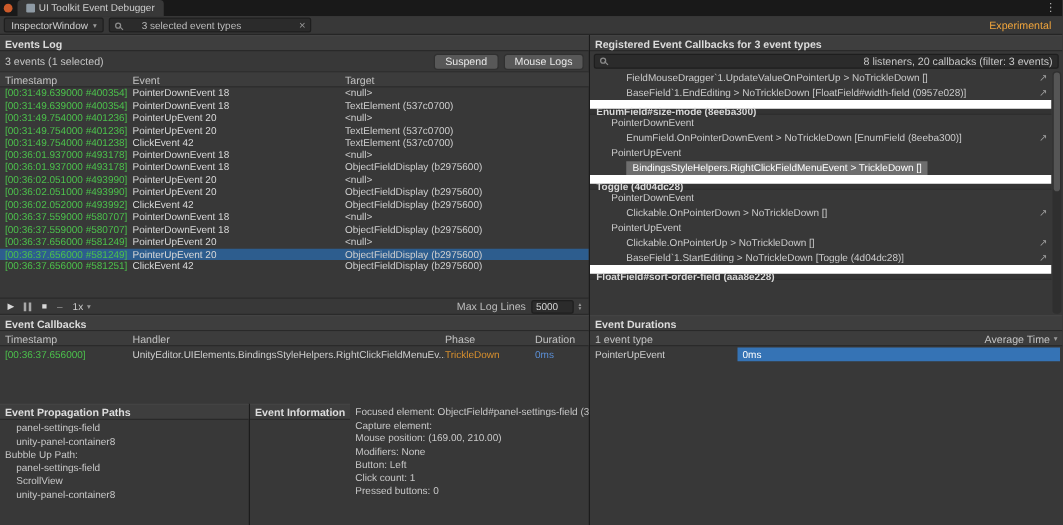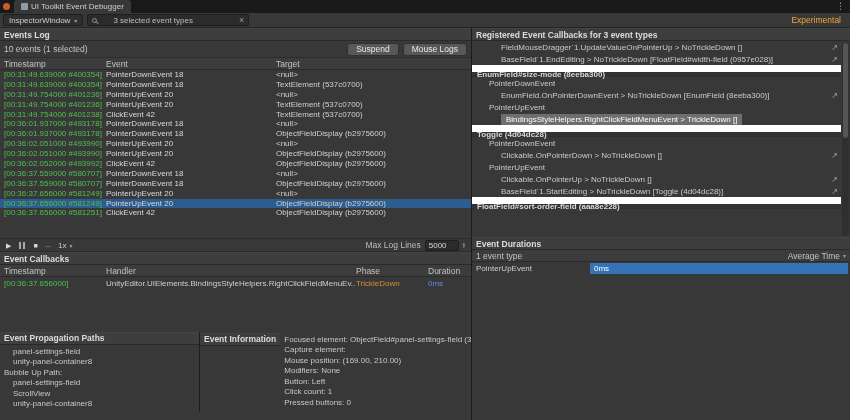--- a/index.html
+++ b/index.html
@@ -52,21 +52,21 @@
   .speed { display:flex; gap:3px; align-items:center; color:#cfcfcf; }
   .maxlines { margin-left:auto; display:flex; align-items:center; gap:4px; color:#bdbdbd; font-size:8.5px; }
   .numfield { width:34px; height:11px; background:#2b2b2b; border:1px solid #1e1e1e; border-radius:2px; font-size:8px; color:#d6d6d6; display:flex; align-items:center; padding:0 3px; }
   .stepper { display:flex; flex-direction:column; font-size:4.5px; color:#9a9a9a; line-height:3.5px; }
   
   .ec-row { height:12px; flex:none; display:flex; align-items:center; font-size:8px; white-space:nowrap; }
   .ec-row .ts { color:#4cc04c; } .ec-row .hd { color:#cfcfcf; overflow:hidden; }
   .ec-row .ph { color:#d78f2e; } .ec-row .du { color:#5b8fd6; }
   .spacer { flex:1; }
   
-  .bottom-left { height:97px; flex:none; display:flex;align-items:center; }
+  .bottom-left { height:97px; flex:none; display:flex; }
   .bl-col-1 { width:200px; flex:none; border-right:1px solid #1c1c1c; display:flex; flex-direction:column; }
   .bl-col-2 { flex:1; display:flex; flex-direction:row; min-width:0; }
   .plines { padding:2px 4px; font-size:8px; line-height:10.5px; color:#c8c8c8; overflow:hidden; }
   .pline { padding-left:calc(var(--ind,0) * 9px); white-space:nowrap; }
   
   .rsearch-row { height:15px; flex:none; display:flex; align-items:center; padding:1px 3px; }
   .rsearch { flex:1; }
   .summary { margin-left:auto; font-size:8.5px; color:#c6c6c6; white-space:nowrap; padding-left:6px; }
   .tree { height:196px; flex:none; overflow:hidden; position:relative; padding-right:9px; }
   .tree-row { height:12px; display:flex; align-items:center; font-size:8px; color:#cbcbcb; padding-left:calc(5px + var(--ind,0) * 12px); white-space:nowrap; }
@@ -111,21 +111,21 @@
 
 <div class="panes">
 
   <div class="left">
 
     <div class="sec-h">
       <span>Events Log</span>
     </div>
 
     <div class="elog-toolbar">
-      <span class="count-text">10 events (1 selected)</span>
+      <span class="count-text">3 events (1 selected)</span>
       <div class="btn">Suspend</div>
       <div class="btn">Mouse Logs</div>
     </div>
 
     <div class="th">
       <span class="w-ts">Timestamp</span>
       <span class="w-ev">Event</span>
       <span class="w-tg">Target</span>
     </div>
 
@@ -338,20 +338,26 @@
       </div>
     </div>
   </div>
 
   <div class="right">
 
     <div class="sec-h">
       <span>Registered Event Callbacks for 3 event types</span>
     </div>
 
+    <div class="rsearch-row">
+      <div class="searchbox rsearch">
+        <span class="mag"></span>
+        <span class="summary">8 listeners, 20 callbacks (filter: 3 events)</span>
+      </div>
+    </div>
 
     <div class="tree">
 
         <div class="tree-row has-link t-callback" style="--ind: 2;">
           <span class="txt">FieldMouseDragger`1.UpdateValueOnPointerUp &gt; NoTrickleDown []</span>
           <span class="open-ic">↗</span>
         </div>
 
         <div class="tree-row has-link t-callback" style="--ind: 2;">
           <span class="txt">BaseField`1.EndEditing &gt; NoTrickleDown [FloatField#width-field (0957e028)]</span>

